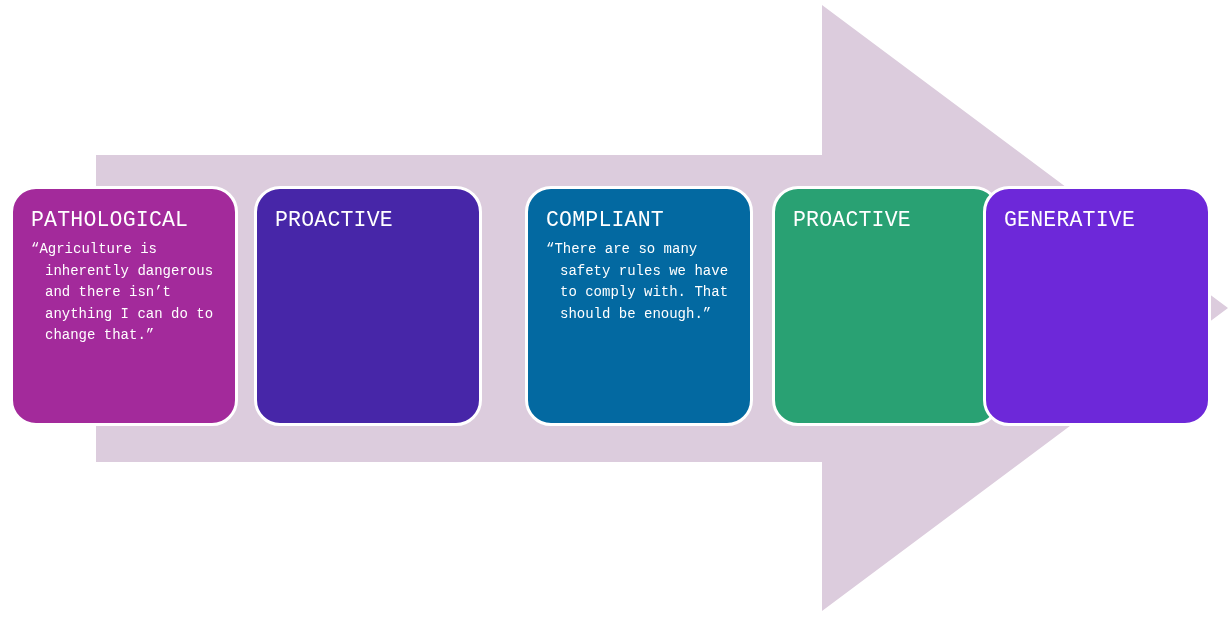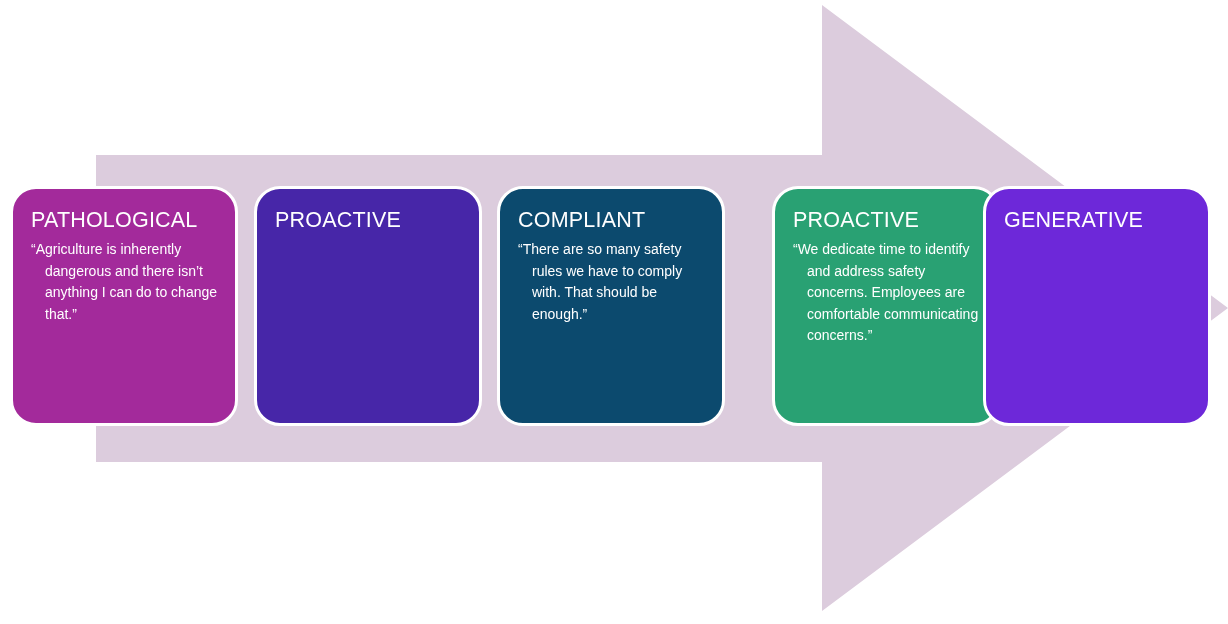--- a/index.html
+++ b/index.html
@@ -25,20 +25,21 @@
     top: 0;
     width: 1228px;
     height: 624px;
   }
   #cards-layer {
     position: absolute;
     left: 0;
     top: 0;
     width: 1228px;
     height: 528px;
+    font-family: Liberation Mono, monospace;
   }
   .stage-card {
     position: absolute;
     top: 186px;
     width: 228px;
     height: 240px;
     border: 3px solid #ffffff;
     border-radius: 26px;
     box-sizing: border-box;
     padding: 16px 16px 10px 18px;
@@ -81,28 +82,27 @@
 
     <div class="stage-card card-0" style="background:#A32A9B;">
       <div class="card-title">PATHOLOGICAL</div>
       <div class="card-quote">“Agriculture is inherently dangerous and there isn’t anything I can do to change that.”</div>
     </div>
 
     <div class="stage-card card-1" style="background:#4726A8;">
       <div class="card-title">PROACTIVE</div>
     </div>
 
-    <div class="stage-card card-2" style="background:#0c4a6e;">
+    <div class="stage-card card-2" style="background:#0369a1;margin-left:28px;">
       <div class="card-title">COMPLIANT</div>
       <div class="card-quote">“There are so many safety rules we have to comply with. That should be enough.”</div>
     </div>
 
     <div class="stage-card card-3" style="background:#29A173;">
       <div class="card-title">PROACTIVE</div>
-      <div class="card-quote">“We dedicate time to identify and address safety concerns. Employees are comfortable communicating concerns.”</div>
     </div>
 
     <div class="stage-card card-4" style="background:#6d28d9;">
       <div class="card-title">GENERATIVE</div>
     </div>
 
   </div>
 </div>
 
 </body></html>

